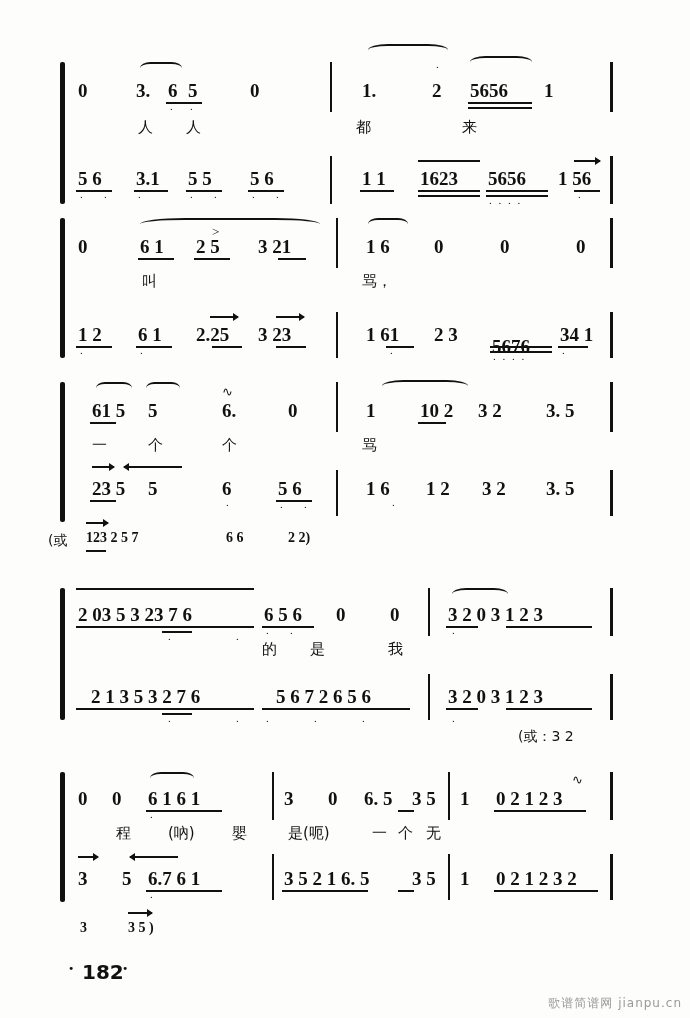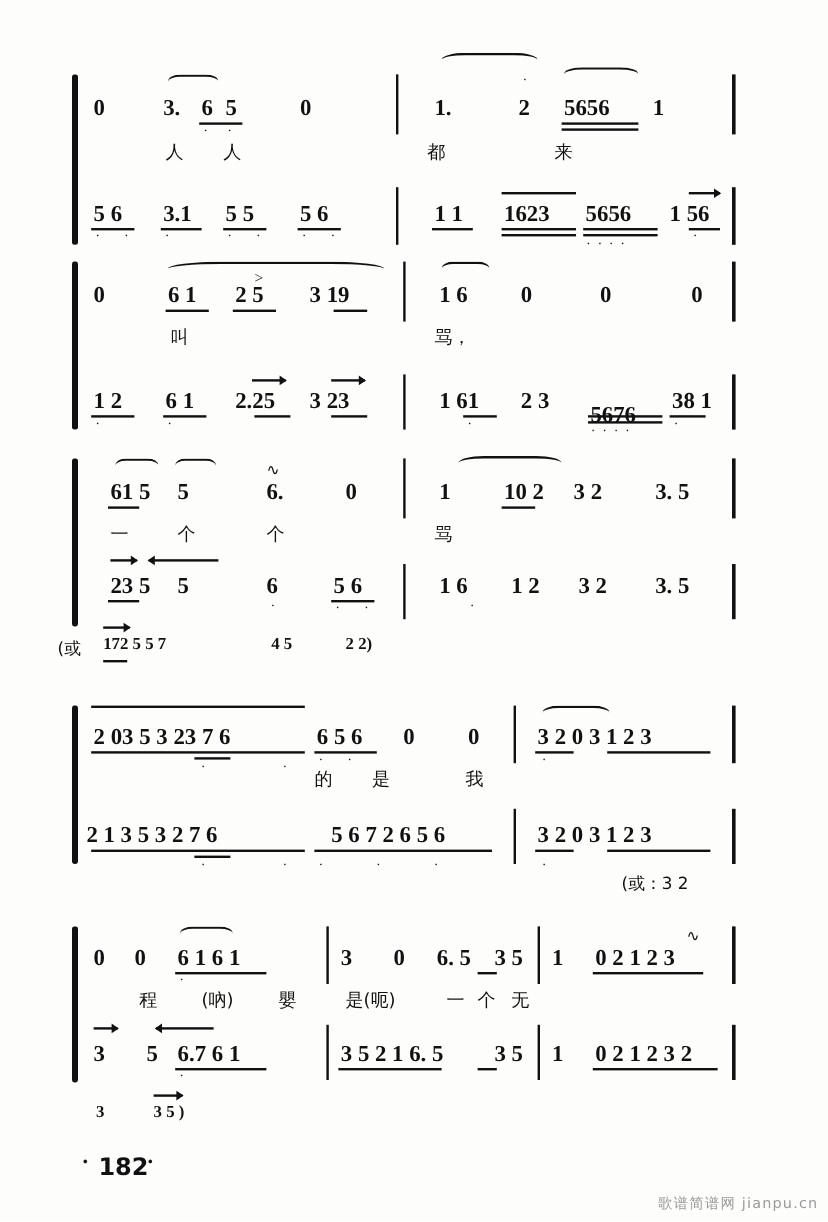--- a/index.html
+++ b/index.html
@@ -101,21 +101,21 @@
   <div class="barthick" style="left:610px;top:218px;height:50px;"></div>
   <div class="barthick" style="left:610px;top:312px;height:46px;"></div>
 
   <div class="note" style="left:78px;top:236px;">0</div>
   <div class="slur" style="left:140px;top:218px;width:180px;"></div>
   <div class="note" style="left:140px;top:236px;">6 1</div>
   <div class="beam" style="left:138px;top:258px;width:36px;"></div>
   <div class="note" style="left:196px;top:236px;">2 5</div>
   <div class="beam" style="left:194px;top:258px;width:36px;"></div>
   <div class="orn" style="left:212px;top:224px;">&gt;</div>
-  <div class="note" style="left:258px;top:236px;">3 19</div>
+  <div class="note" style="left:258px;top:236px;">3 21</div>
   <div class="beam" style="left:278px;top:258px;width:28px;"></div>
 
   <div class="slur" style="left:368px;top:218px;width:40px;"></div>
   <div class="note" style="left:366px;top:236px;">1 6</div>
   <div class="note" style="left:434px;top:236px;">0</div>
   <div class="note" style="left:500px;top:236px;">0</div>
   <div class="note" style="left:576px;top:236px;">0</div>
 
   <div class="lyric" style="left:142px;top:272px;">叫</div>
   <div class="lyric" style="left:362px;top:272px;">骂，</div>
@@ -134,21 +134,21 @@
   <div class="beam" style="left:276px;top:346px;width:30px;"></div>
 
   <div class="note" style="left:366px;top:324px;">1 61</div>
   <div class="beam" style="left:386px;top:346px;width:28px;"></div>
   <div class="dotsrow" style="left:390px;top:348px;">.</div>
   <div class="note" style="left:434px;top:324px;">2 3</div>
   <div class="note" style="left:492px;top:324px;margin-top:12px;">5676</div>
   <div class="beam" style="left:490px;top:346px;width:62px;"></div>
   <div class="beam2" style="left:490px;top:351px;width:62px;"></div>
   <div class="dotsrow" style="left:493px;top:354px;">. . . .</div>
-  <div class="note" style="left:560px;top:324px;">38 1</div>
+  <div class="note" style="left:560px;top:324px;">34 1</div>
   <div class="beam" style="left:558px;top:346px;width:30px;"></div>
   <div class="dotsrow" style="left:562px;top:348px;">.</div>
 
   <div class="sysbrace" style="left:60px;top:382px;height:140px;"></div>
   <div class="bar" style="left:336px;top:382px;height:50px;"></div>
   <div class="bar" style="left:336px;top:470px;height:46px;"></div>
   <div class="barthick" style="left:610px;top:382px;height:50px;"></div>
   <div class="barthick" style="left:610px;top:470px;height:46px;"></div>
 
   <div class="slur" style="left:96px;top:382px;width:36px;"></div>
@@ -184,24 +184,24 @@
   <div class="dotsrow" style="left:280px;top:502px;">.</div>
   <div class="dotsrow" style="left:304px;top:502px;">.</div>
 
   <div class="note" style="left:366px;top:478px;">1 6</div>
   <div class="dotsrow" style="left:392px;top:500px;">.</div>
   <div class="note" style="left:426px;top:478px;">1 2</div>
   <div class="note" style="left:482px;top:478px;">3 2</div>
   <div class="note" style="left:546px;top:478px;">3. 5</div>
 
   <div class="paren" style="left:48px;top:532px;">(或</div>
-  <div class="note small" style="left:86px;top:530px;">172 5 5 7</div>
+  <div class="note small" style="left:86px;top:530px;">123 2 5 7</div>
   <div class="arrow" style="left:86px;top:522px;width:22px;"></div>
   <div class="beam" style="left:86px;top:550px;width:20px;"></div>
-  <div class="note small" style="left:226px;top:530px;">4 5</div>
+  <div class="note small" style="left:226px;top:530px;">6 6</div>
   <div class="note small" style="left:288px;top:530px;">2 2)</div>
 
   <div class="sysbrace" style="left:60px;top:588px;height:132px;"></div>
   <div class="bar" style="left:428px;top:588px;height:48px;"></div>
   <div class="bar" style="left:428px;top:674px;height:46px;"></div>
   <div class="barthick" style="left:610px;top:588px;height:48px;"></div>
   <div class="barthick" style="left:610px;top:674px;height:46px;"></div>
 
   <div class="beam" style="left:76px;top:588px;width:178px;"></div>
   <div class="note" style="left:78px;top:604px;">2 03 5 3 23 7 6</div>
@@ -220,21 +220,21 @@
   <div class="slur" style="left:452px;top:588px;width:56px;"></div>
   <div class="note" style="left:448px;top:604px;">3 2 0 3 1 2 3</div>
   <div class="beam" style="left:446px;top:626px;width:32px;"></div>
   <div class="beam" style="left:506px;top:626px;width:86px;"></div>
   <div class="dotsrow" style="left:452px;top:628px;">.</div>
 
   <div class="lyric" style="left:262px;top:640px;">的</div>
   <div class="lyric" style="left:310px;top:640px;">是</div>
   <div class="lyric" style="left:388px;top:640px;">我</div>
 
-  <div class="note" style="left:72px;top:686px;">2 1 3 5 3 2   7 6</div>
+  <div class="note" style="left:91px;top:686px;">2 1 3 5 3 2   7 6</div>
   <div class="beam" style="left:76px;top:708px;width:178px;"></div>
   <div class="beam2" style="left:162px;top:713px;width:30px;"></div>
   <div class="dotsrow" style="left:168px;top:716px;">.</div>
   <div class="dotsrow" style="left:236px;top:716px;">.</div>
 
   <div class="note" style="left:276px;top:686px;">5 6 7 2 6 5 6</div>
   <div class="beam" style="left:262px;top:708px;width:148px;"></div>
   <div class="dotsrow" style="left:266px;top:716px;">.</div>
   <div class="dotsrow" style="left:314px;top:716px;">.</div>
   <div class="dotsrow" style="left:362px;top:716px;">.</div>

